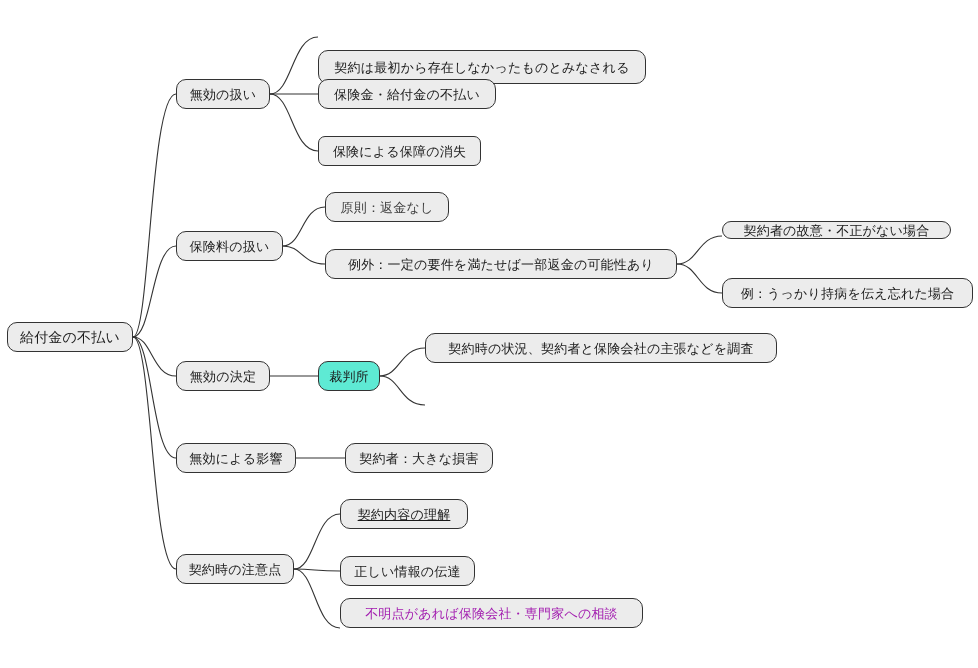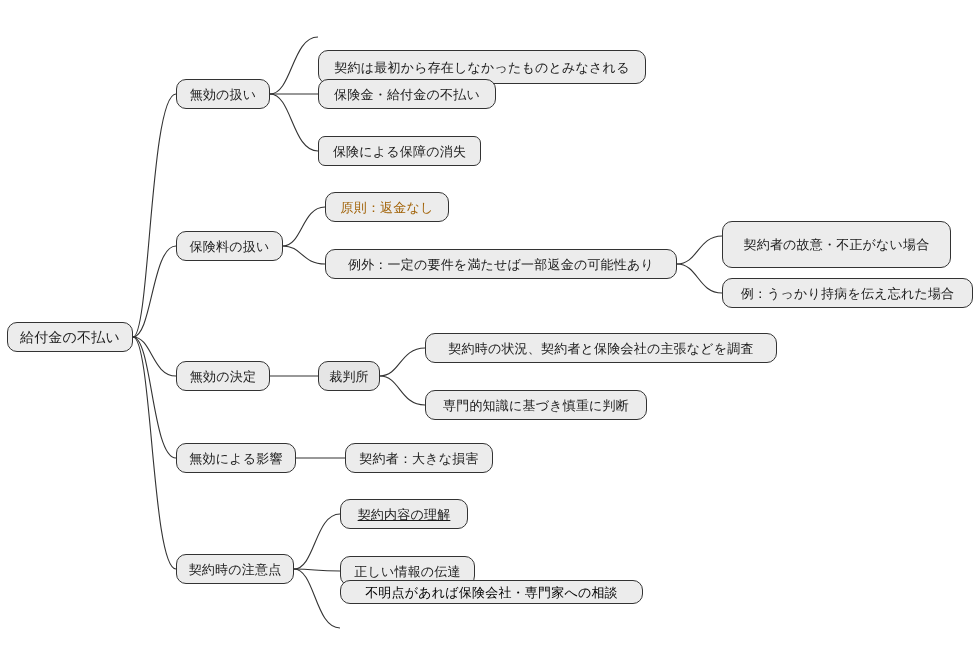--- a/index.html
+++ b/index.html
@@ -85,55 +85,52 @@
     </div>
     <div class="node" style="left: 318px; top: 79px; width: 178px; height: 30px; font-size: 13px; background: rgb(236, 236, 236); border-color: rgb(51, 51, 51); color: rgb(26, 26, 26);">
       <span class="node-label">保険金・給付金の不払い</span>
     </div>
     <div class="node" style="left: 318px; top: 136px; width: 163px; height: 30px; font-size: 13px; background: rgb(236, 236, 236); border-color: rgb(51, 51, 51); color: rgb(26, 26, 26); border-radius: 7px;">
       <span class="node-label">保険による保障の消失</span>
     </div>
     <div class="node" style="left: 176px; top: 231px; width: 107px; height: 30px; font-size: 13px; background: rgb(236, 236, 236); border-color: rgb(51, 51, 51); color: rgb(26, 26, 26);">
       <span class="node-label">保険料の扱い</span>
     </div>
-    <div class="node" style="left: 325px; top: 192px; width: 124px; height: 30px; font-size: 13px; background: rgb(236, 236, 236); border-color: rgb(51, 51, 51); color: #a16207;">
+    <div class="node" style="left: 325px; top: 192px; width: 124px; height: 30px; font-size: 13px; background: rgb(236, 236, 236); border-color: rgb(51, 51, 51); color: #404040;">
       <span class="node-label">原則：返金なし</span>
     </div>
     <div class="node" style="left: 325px; top: 249px; width: 352px; height: 30px; font-size: 13px; background: rgb(236, 236, 236); border-color: rgb(51, 51, 51); color: rgb(26, 26, 26);">
       <span class="node-label">例外：一定の要件を満たせば一部返金の可能性あり</span>
     </div>
-    <div class="node" style="left: 722px; top: 221px; width: 229px; height: 47px; font-size: 13px; background: rgb(236, 236, 236); border-color: rgb(51, 51, 51); color: rgb(26, 26, 26);">
+    <div class="node" style="left: 722px; top: 221px; width: 229px; height: 18px; font-size: 13px; background: rgb(236, 236, 236); border-color: rgb(51, 51, 51); color: rgb(26, 26, 26);">
       <span class="node-label">契約者の故意・不正がない場合</span>
     </div>
     <div class="node" style="left: 722px; top: 278px; width: 251px; height: 30px; font-size: 13px; background: rgb(236, 236, 236); border-color: rgb(51, 51, 51); color: rgb(26, 26, 26);">
       <span class="node-label">例：うっかり持病を伝え忘れた場合</span>
     </div>
     <div class="node" style="left: 176px; top: 361px; width: 94px; height: 30px; font-size: 13px; background: rgb(236, 236, 236); border-color: rgb(51, 51, 51); color: rgb(26, 26, 26);">
       <span class="node-label">無効の決定</span>
     </div>
-    <div class="node" style="left: 318px; top: 361px; width: 62px; height: 30px; font-size: 13px; background: #e5e5e5; border-color: rgb(51, 51, 51); color: rgb(26, 26, 26);">
+    <div class="node" style="left: 318px; top: 361px; width: 62px; height: 30px; font-size: 13px; background: #5eead4; border-color: rgb(51, 51, 51); color: rgb(26, 26, 26);">
       <span class="node-label">裁判所</span>
     </div>
     <div class="node" style="left: 425px; top: 333px; width: 352px; height: 30px; font-size: 13px; background: rgb(236, 236, 236); border-color: rgb(51, 51, 51); color: rgb(26, 26, 26);">
       <span class="node-label">契約時の状況、契約者と保険会社の主張などを調査</span>
-    </div>
-    <div class="node" style="left: 425px; top: 390px; width: 222px; height: 30px; font-size: 13px; background: rgb(236, 236, 236); border-color: rgb(51, 51, 51); color: rgb(26, 26, 26);">
-      <span class="node-label">専門的知識に基づき慎重に判断</span>
     </div>
     <div class="node" style="left: 176px; top: 443px; width: 120px; height: 30px; font-size: 13px; background: rgb(236, 236, 236); border-color: rgb(51, 51, 51); color: rgb(26, 26, 26);">
       <span class="node-label">無効による影響</span>
     </div>
     <div class="node" style="left: 345px; top: 443px; width: 148px; height: 30px; font-size: 13px; background: rgb(236, 236, 236); border-color: rgb(51, 51, 51); color: rgb(26, 26, 26);">
       <span class="node-label">契約者：大きな損害</span>
     </div>
     <div class="node" style="left: 176px; top: 554px; width: 118px; height: 30px; font-size: 13px; background: rgb(236, 236, 236); border-color: rgb(51, 51, 51); color: rgb(26, 26, 26);">
       <span class="node-label">契約時の注意点</span>
     </div>
     <div class="node" style="left: 340px; top: 499px; width: 128px; height: 30px; font-size: 13px; background: rgb(236, 236, 236); border-color: rgb(51, 51, 51); color: rgb(26, 26, 26); text-decoration: underline;">
       <span class="node-label">契約内容の理解</span>
     </div>
     <div class="node" style="left: 340px; top: 556px; width: 135px; height: 30px; font-size: 13px; background: rgb(236, 236, 236); border-color: rgb(51, 51, 51); color: rgb(26, 26, 26);">
       <span class="node-label">正しい情報の伝達</span>
     </div>
-    <div class="node" style="left: 340px; top: 580px; width: 303px; height: 24px; font-size: 13px; background: rgb(236, 236, 236); border-color: rgb(51, 51, 51); color: #000000;">
+    <div class="node" style="left: 340px; top: 598px; width: 303px; height: 30px; font-size: 13px; background: rgb(236, 236, 236); border-color: rgb(51, 51, 51); color: #a21caf;">
       <span class="node-label">不明点があれば保険会社・専門家への相談</span>
     </div>
   </div>
 
 </body></html>

